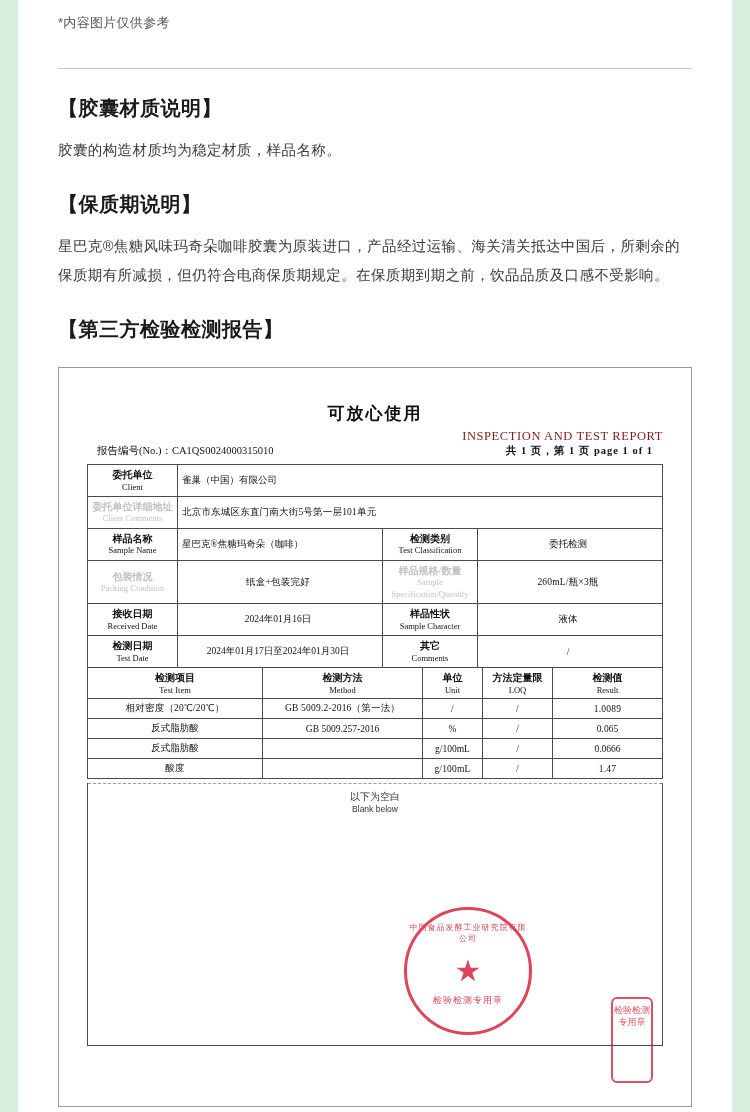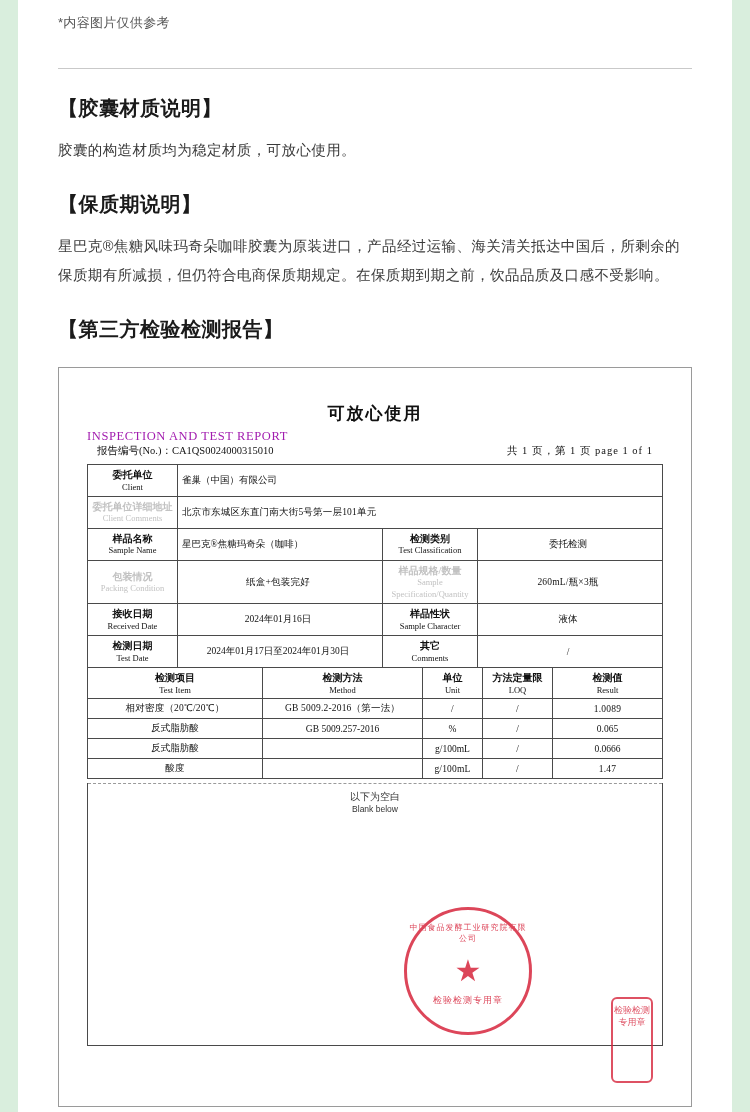--- a/index.html
+++ b/index.html
@@ -80,37 +80,37 @@
   }
   .rep-title-cn {
     text-align: center;
     font-family: "Liberation Serif", serif;
     font-size: 17px;
     font-weight: bold;
     letter-spacing: 2px;
     color: #111;
   }
   .rep-title-en {
-    text-align: left;
+    text-align: right;
     font-family: "Liberation Serif", serif;
     font-size: 12.5px;
     letter-spacing: 0.6px;
-    color: #a21caf;
+    color: #7f1d1d;
     margin-top: 4px;
   }
   .rep-meta {
     display: flex;
     justify-content: space-between;
     align-items: flex-end;
     font-family: "Liberation Serif", serif;
     font-size: 10.5px;
     color: #111;
     padding: 0 10px;
   }
-  .rep-meta .pages { letter-spacing: 1px; }
+  .rep-meta .pages { letter-spacing: 1px; font-weight: bold; }
   table.rep {
     width: 100%;
     border-collapse: collapse;
     margin-top: 6px;
     font-family: "Liberation Serif", serif;
     table-layout: fixed;
   }
   table.rep td {
     border: 1px solid #4a4a4a;
     padding: 3px 4px;
@@ -221,21 +221,21 @@
 
 <div class="page-frame"></div>
 <div class="page-inner"></div>
 
 <div class="content">
 
   <div class="note-top">*内容图片仅供参考</div>
   <div class="divider"></div>
 
   <h2 class="section-title">【胶囊材质说明】</h2>
-  <p class="body-text">胶囊的构造材质均为稳定材质，可放心使用。</p>
+  <p class="body-text">胶囊的构造材质均为稳定材质，样品名称。</p>
 
   <h2 class="section-title">【保质期说明】</h2>
   <p class="body-text">星巴克®焦糖风味玛奇朵咖啡胶囊为原装进口，产品经过运输、海关清关抵达中国后，所剩余的保质期有所减损，但仍符合电商保质期规定。在保质期到期之前，饮品品质及口感不受影响。</p>
 
   <h2 class="section-title">【第三方检验检测报告】</h2>
 
   <div class="report-wrap">
     <div class="report-pad">
 
       <div class="rep-title-cn">可放心使用</div>

